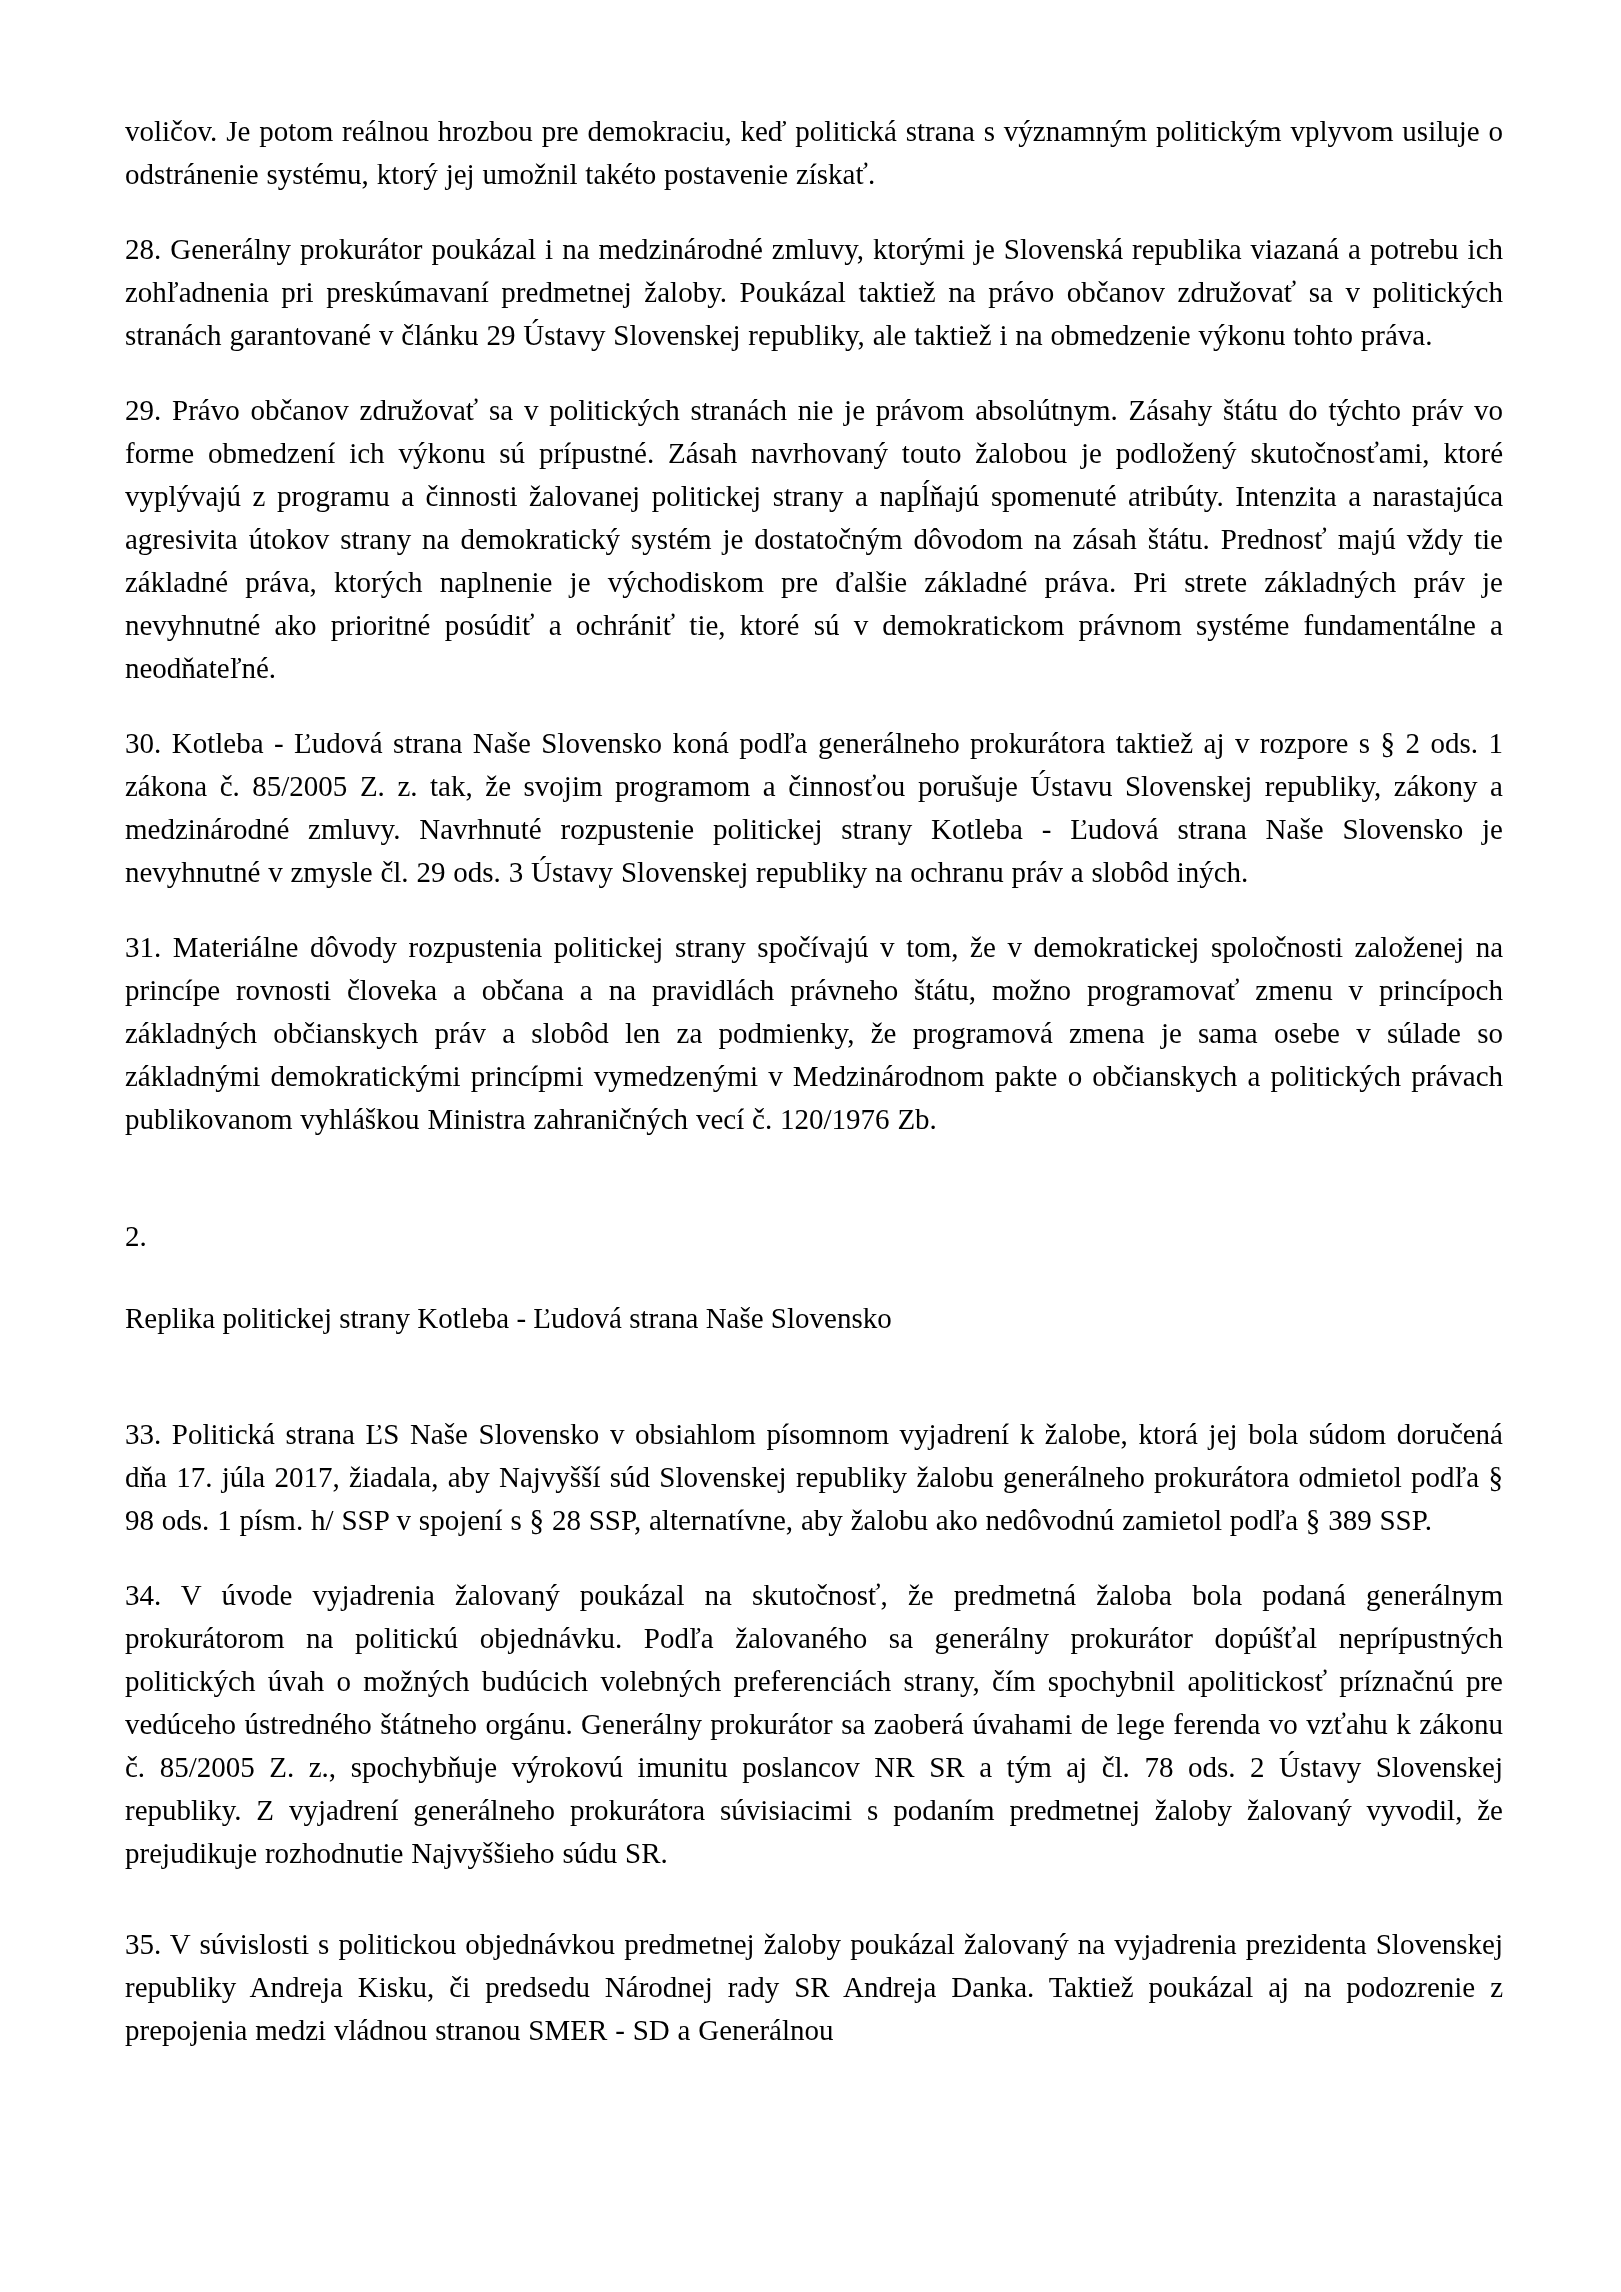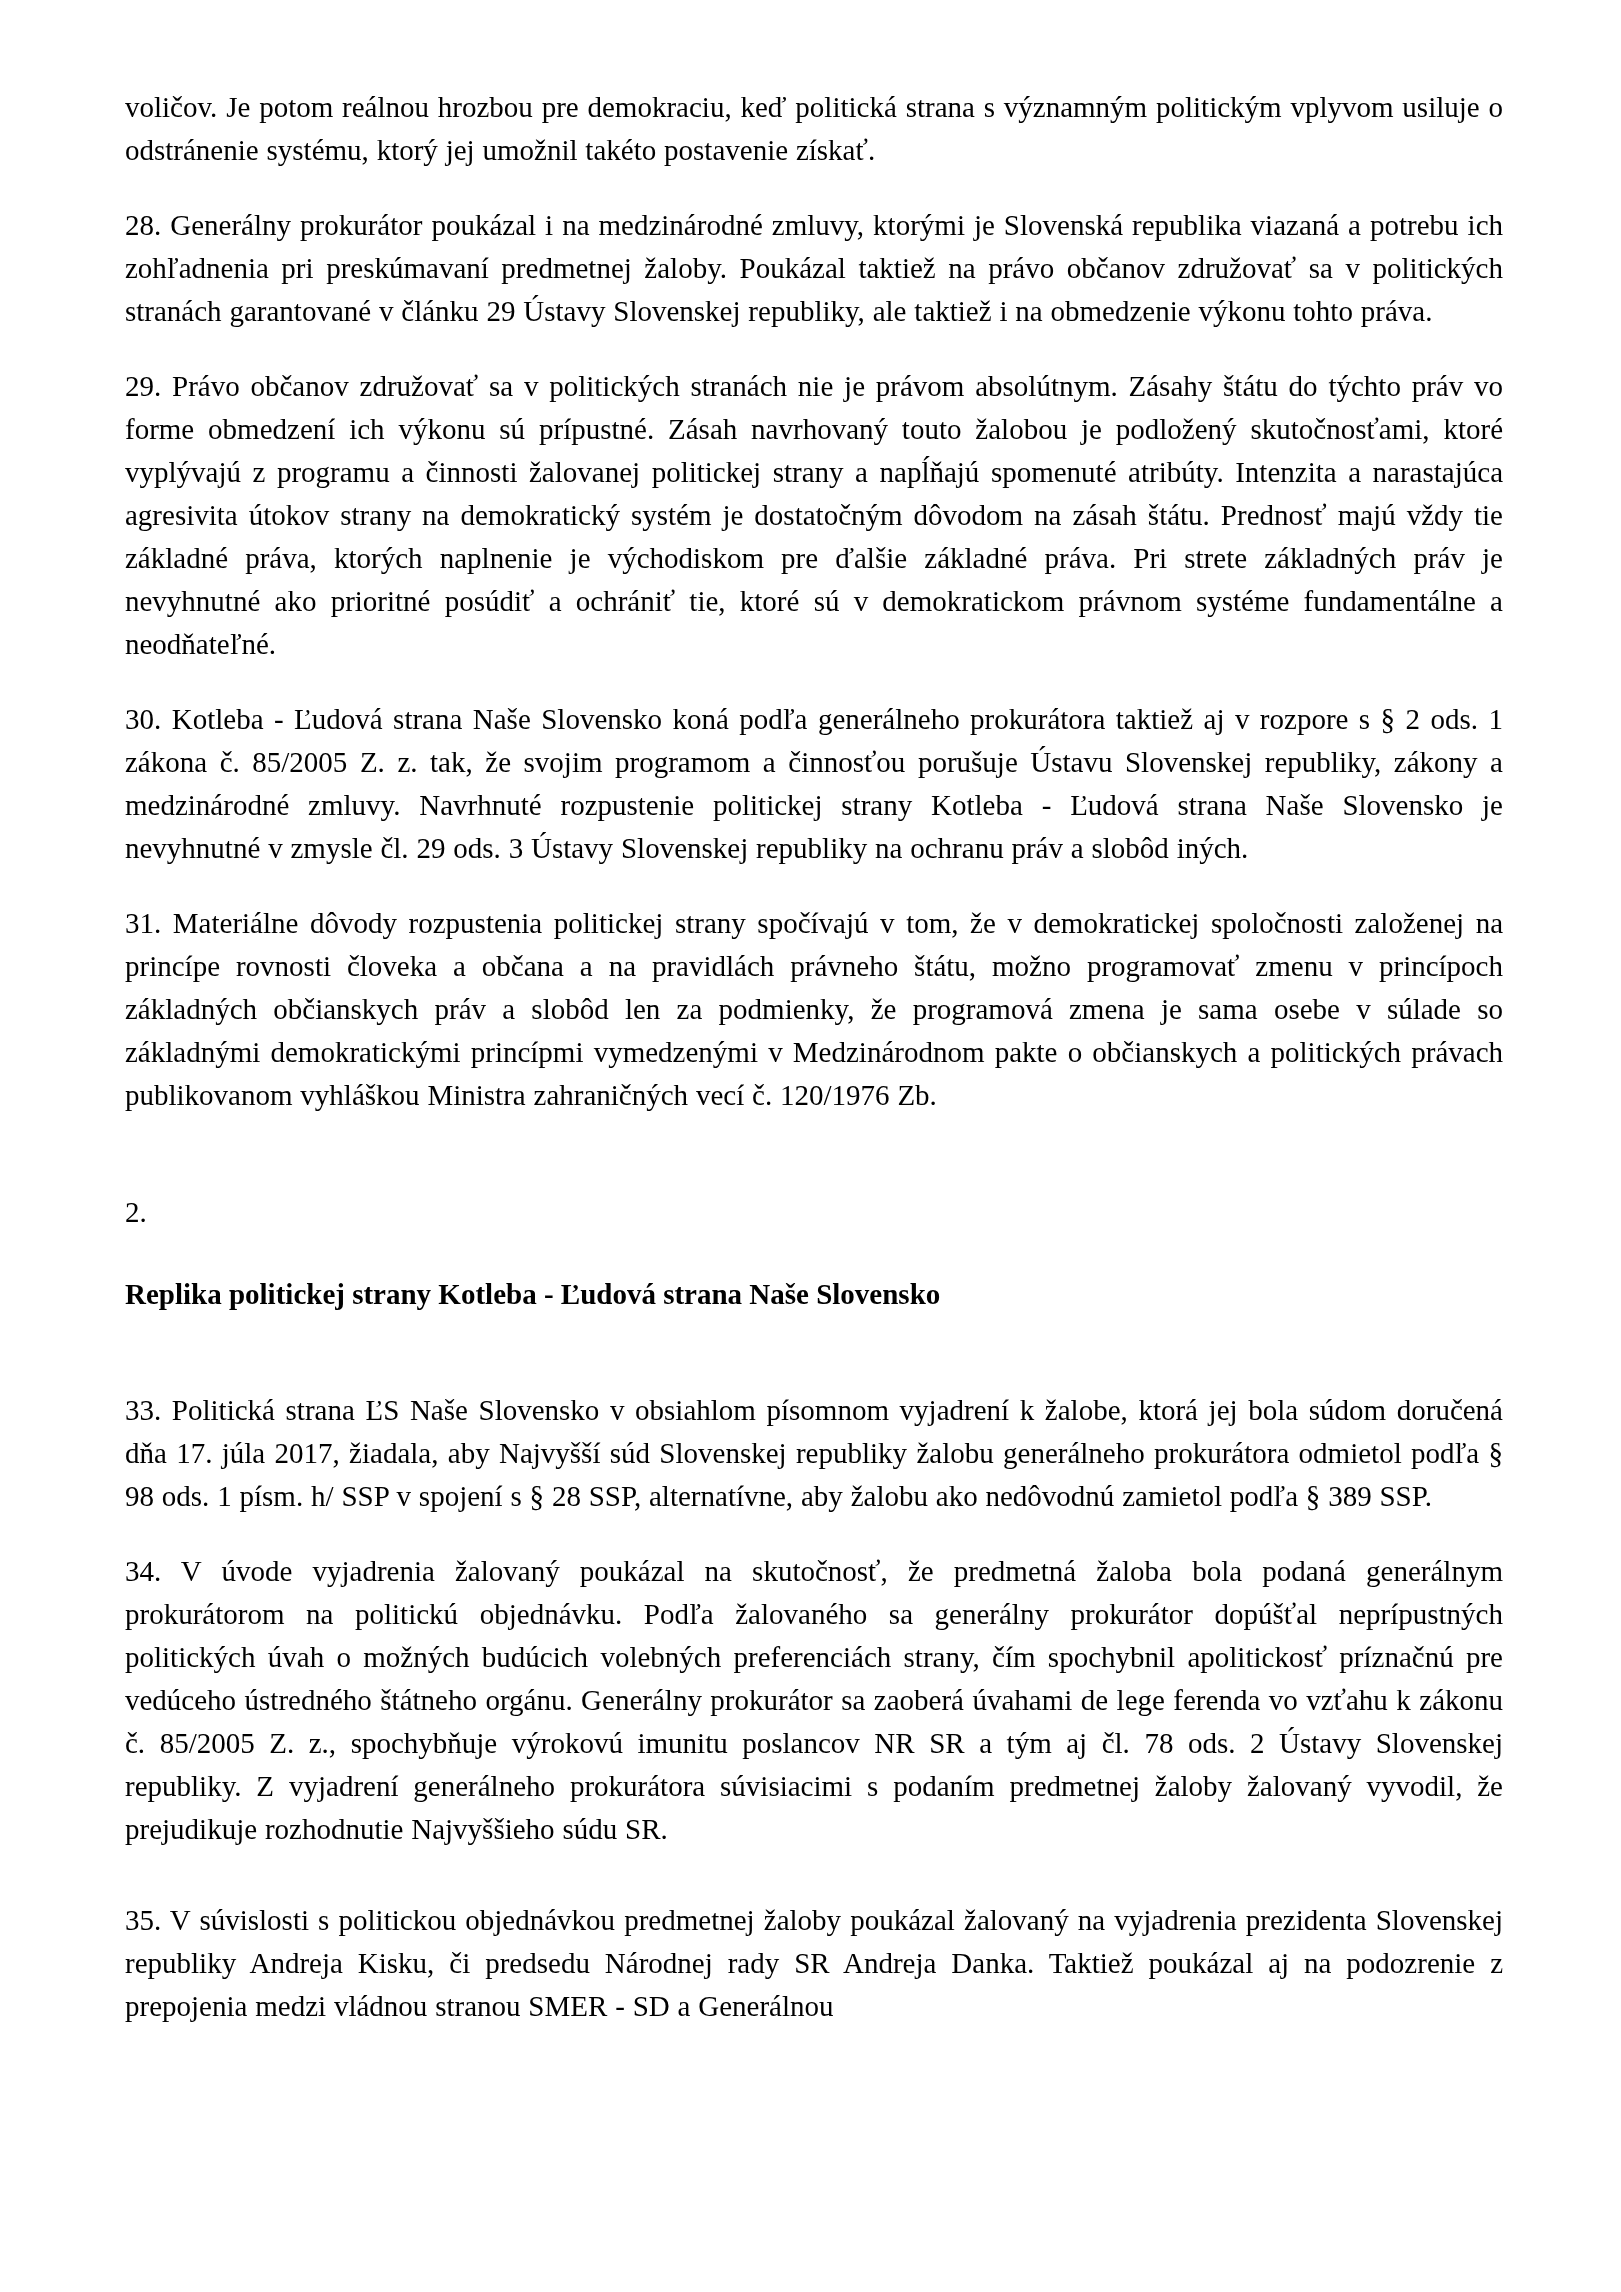--- a/index.html
+++ b/index.html
@@ -11,21 +11,21 @@
   body {
     font-family: "Liberation Serif", "DejaVu Serif", serif;
     color: #000000;
   }
   .page {
     position: relative;
     width: 1621px;
     height: 2293px;
     background: #ffffff;
     box-sizing: border-box;
-    padding: 86px 118px 98px 125px;
+    padding: 110px 118px 98px 125px;
     overflow: hidden;
   }
   .doc-body {
     width: 1378px;
   }
   p.para {
     margin: 0 0 32px 0;
     font-size: 29px;
     line-height: 43px;
     text-align: justify;
@@ -42,21 +42,20 @@
     margin: 74px 0 0 0;
     font-size: 29px;
     line-height: 43px;
     text-align: left;
   }
   .section-heading {
     margin: 39px 0 0 0;
     font-size: 29px;
     line-height: 43px;
     text-align: left;
-    font-weight: bold;
   }
   .gap-after-heading {
     height: 73px;
   }
 </style>
 </head>
 <body>
 
 <div class="page">
   <div class="doc-body">

